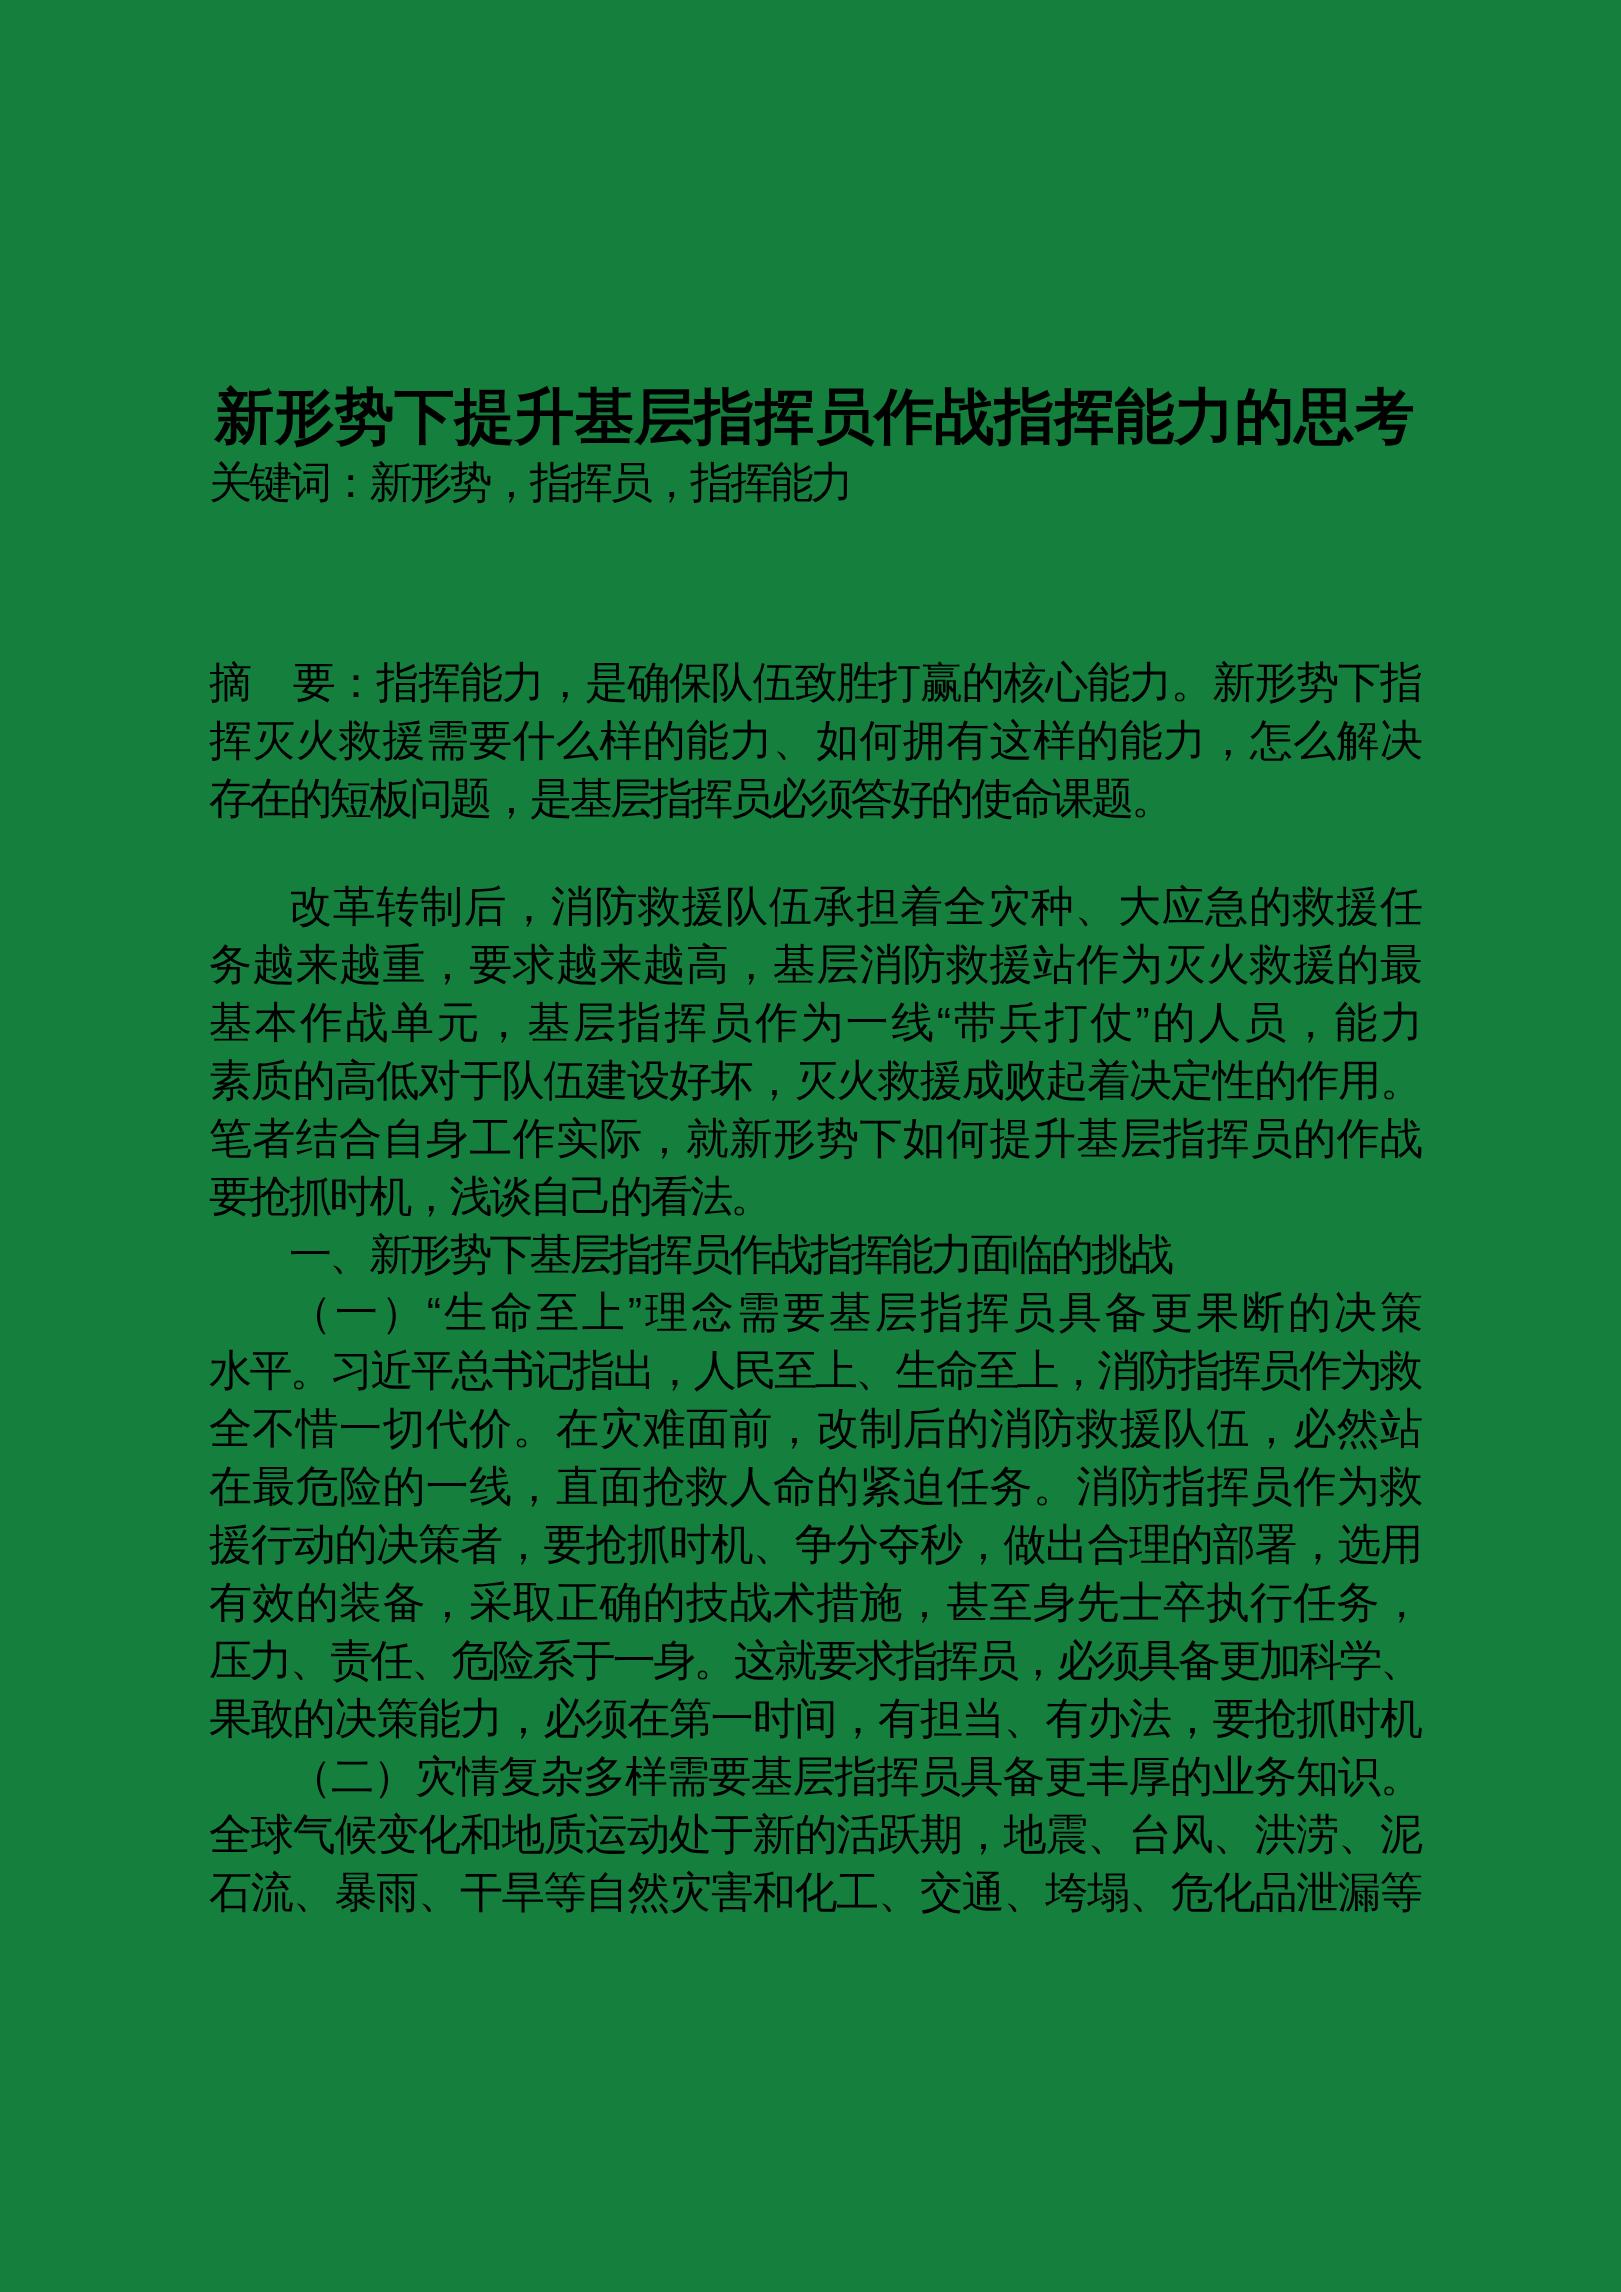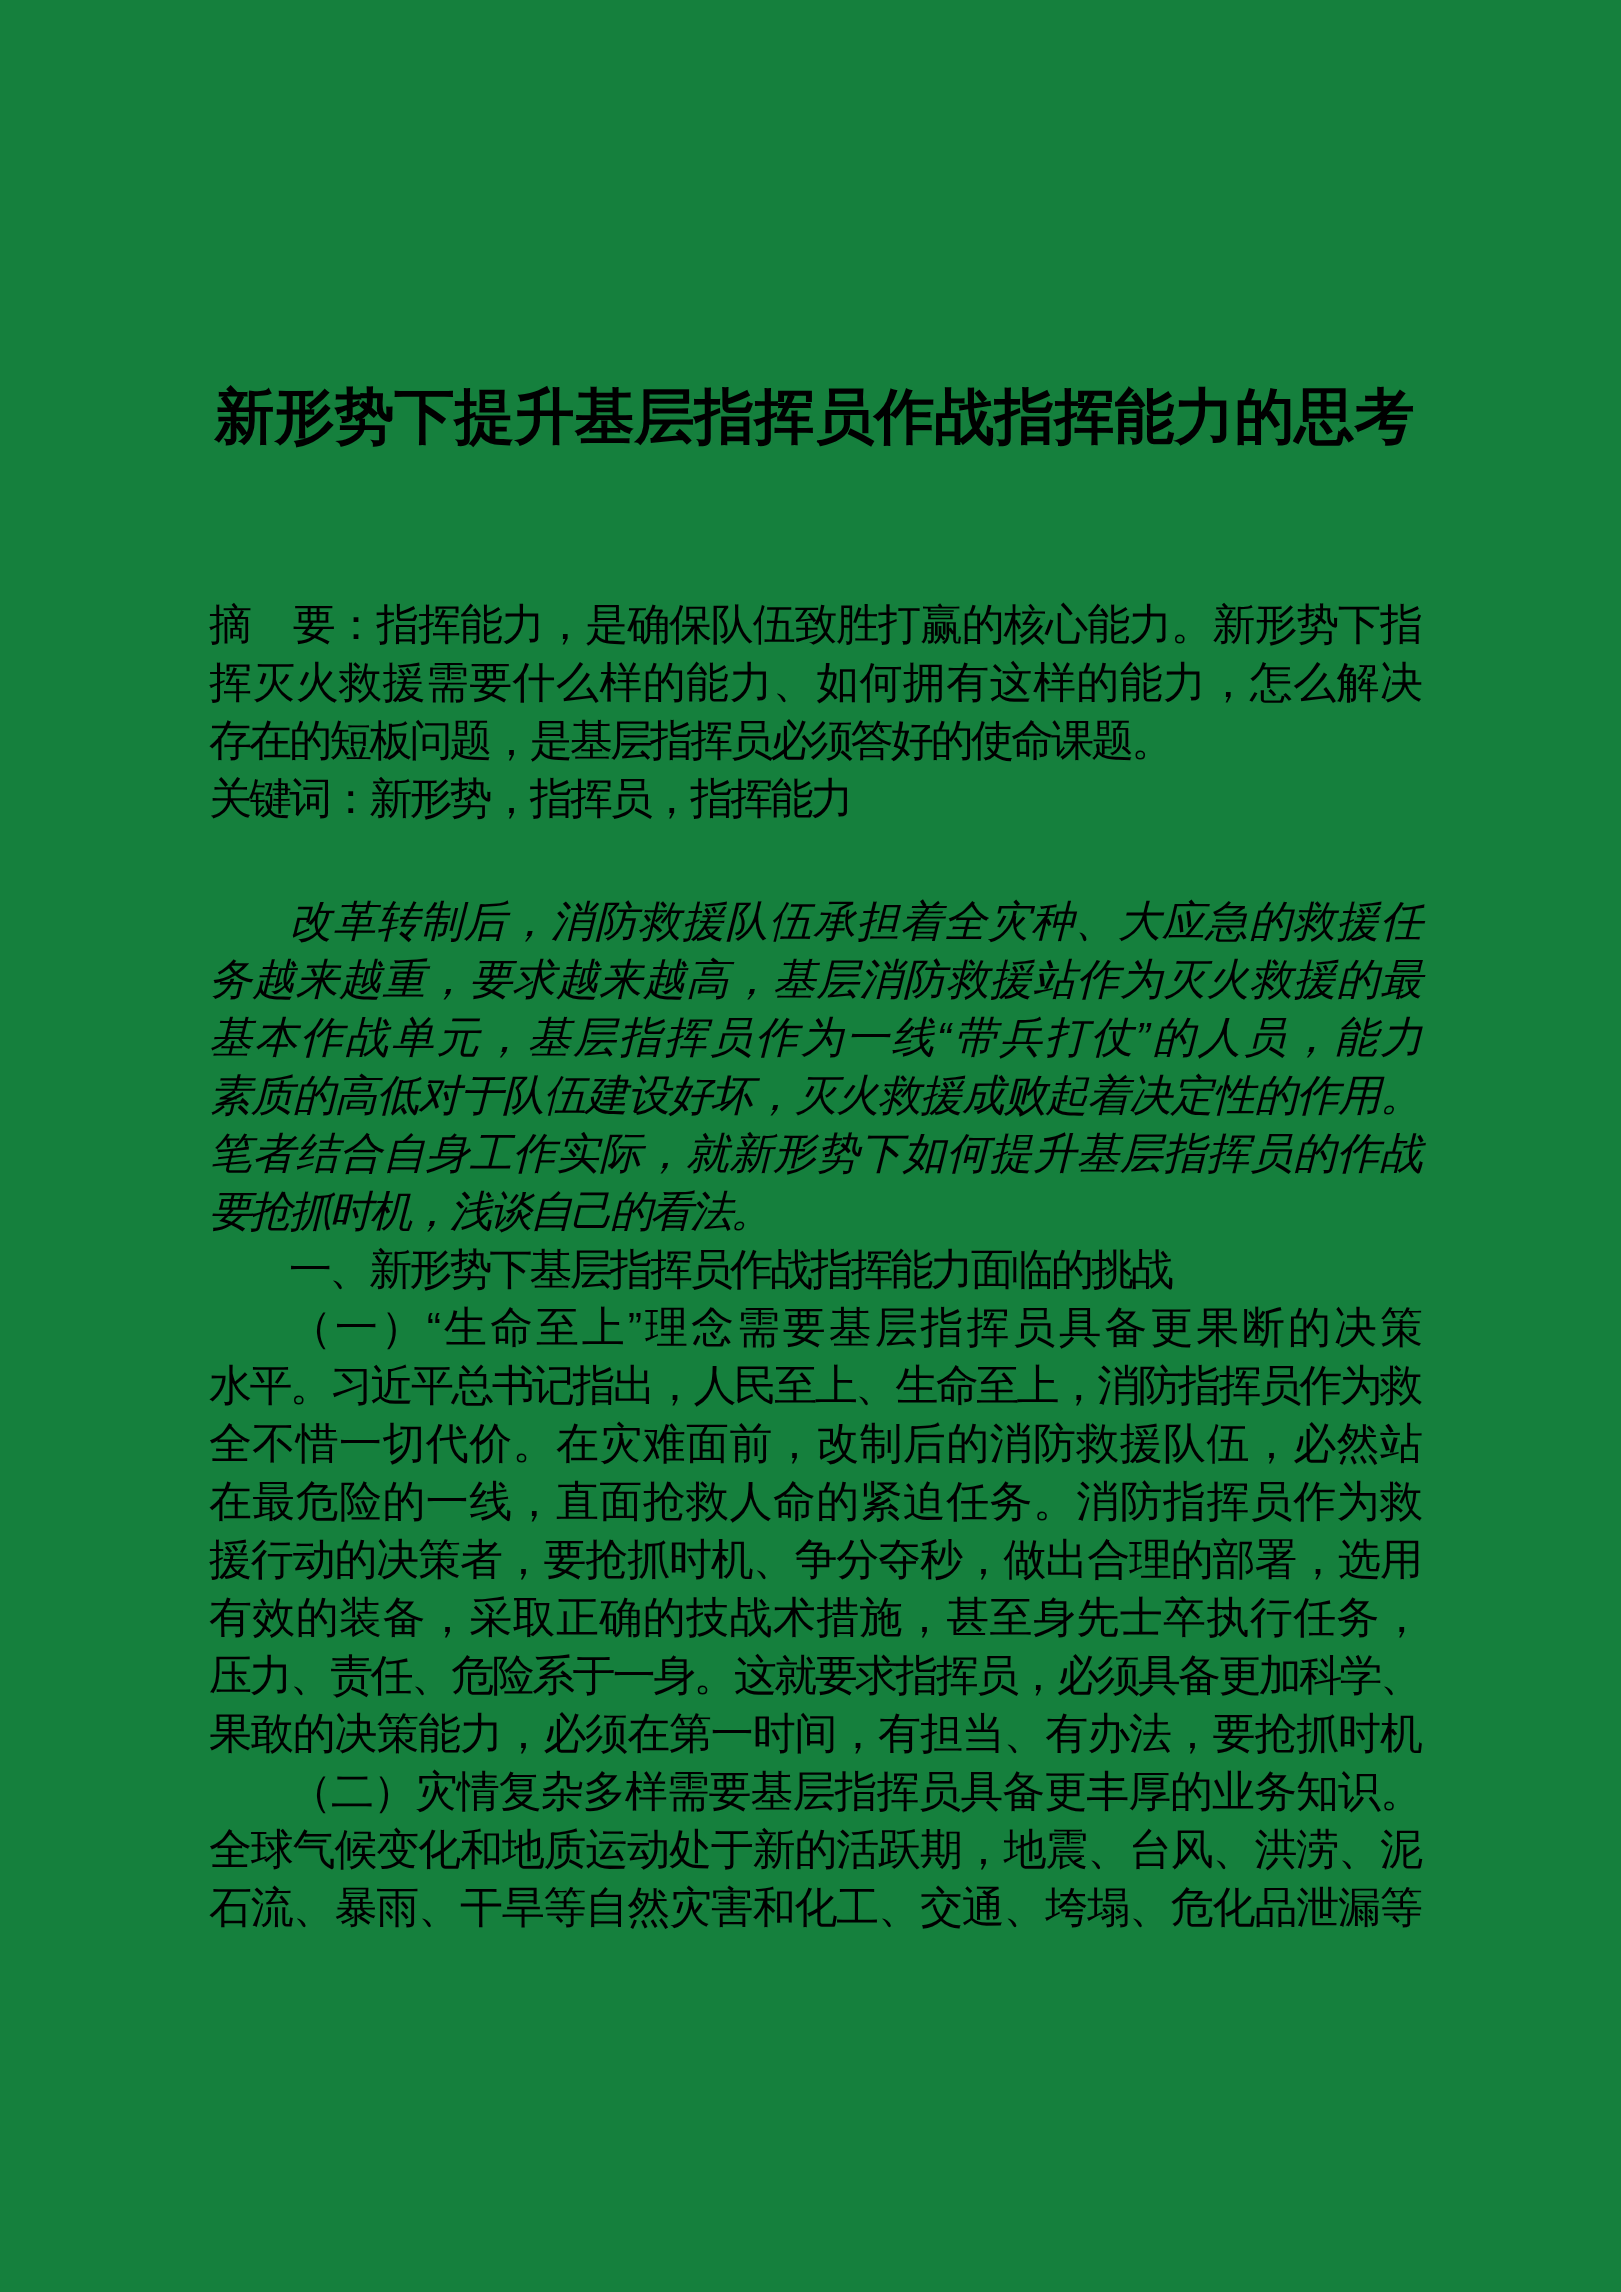--- a/index.html
+++ b/index.html
@@ -30,44 +30,44 @@
     text-align: center;
     white-space: nowrap;
     letter-spacing: 0px;
   }
   .block {
     font-size: 43px;
     line-height: 58px;
     letter-spacing: -2.9px;
   }
   .block.abstract { margin-top: 142px; }
-  .block.body-start { margin-top: 65px; font-style: italic; }
+  .block.body-start { margin-top: 50px; }
   .line {
     text-align: justify;
     text-align-last: justify;
     height: 58px;
     overflow: visible;
   }
   .line.last { text-align-last: left; }
   .line.indent { padding-left: 80px; }
 </style>
 </head>
 <body>
 
 <div class="page">
   <div class="content">
     <div class="doc-title">新形势下提升基层指挥员作战指挥能力的思考</div>
     <div>
+        <div class="block">
+          <div class="line last">关键词：新形势，指挥员，指挥能力</div>
+        </div>
         <div class="block abstract">
           <div class="line">摘　要：指挥能力，是确保队伍致胜打赢的核心能力。新形势下指</div>
           <div class="line">挥灭火救援需要什么样的能力、如何拥有这样的能力，怎么解决</div>
           <div class="line last">存在的短板问题，是基层指挥员必须答好的使命课题。</div>
-        </div>
-        <div class="block">
-          <div class="line last">关键词：新形势，指挥员，指挥能力</div>
         </div>
         <div class="block body-start">
           <div class="line indent">改革转制后，消防救援队伍承担着全灾种、大应急的救援任</div>
           <div class="line">务越来越重，要求越来越高，基层消防救援站作为灭火救援的最</div>
           <div class="line">基本作战单元，基层指挥员作为一线“带兵打仗”的人员，能力</div>
           <div class="line">素质的高低对于队伍建设好坏，灭火救援成败起着决定性的作用。</div>
           <div class="line">笔者结合自身工作实际，就新形势下如何提升基层指挥员的作战</div>
           <div class="line last">要抢抓时机，浅谈自己的看法。</div>
         </div>
         <div class="block">

